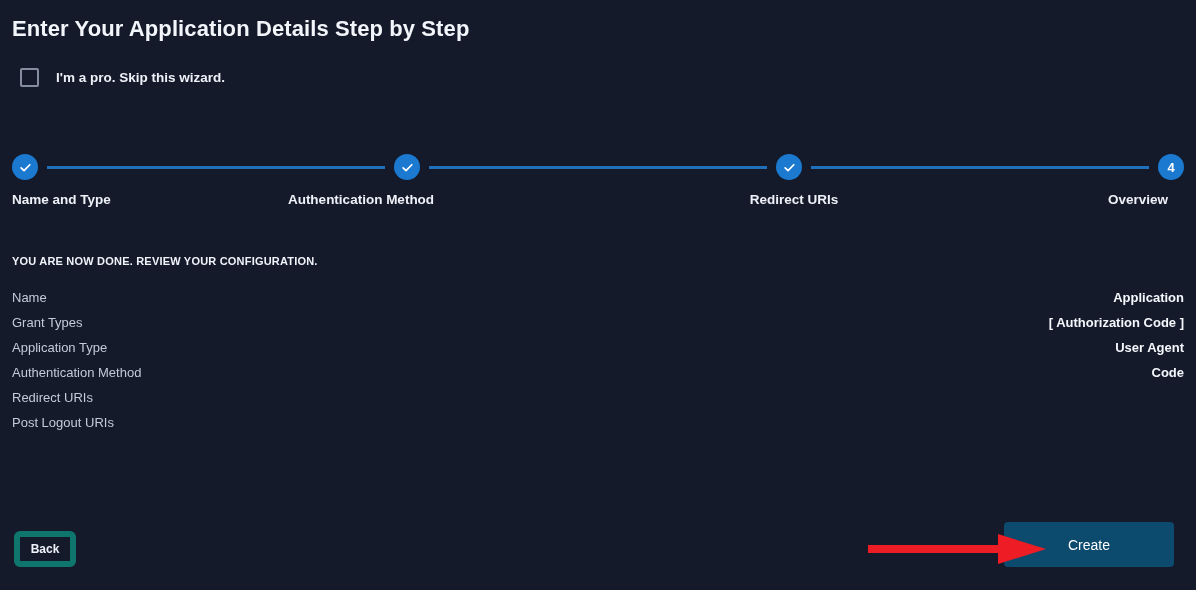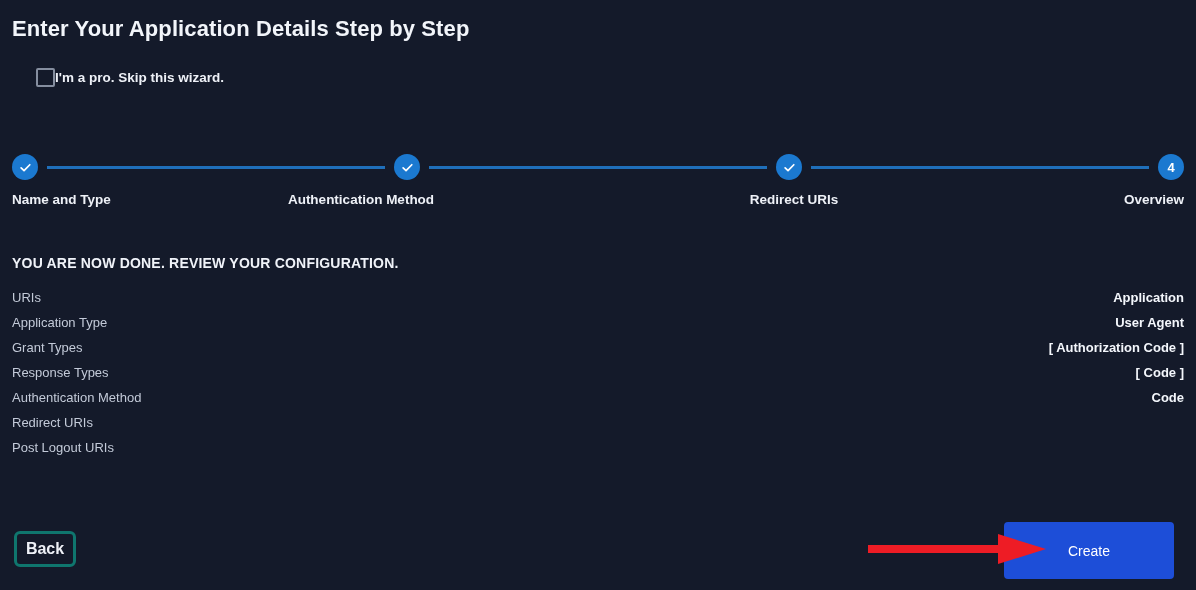--- a/index.html
+++ b/index.html
@@ -33,24 +33,25 @@
     font-size: 22px;
     font-weight: 600;
     letter-spacing: .1px;
     color: #f2f5fa;
     white-space: nowrap;
   }
 
   
   .skip-row {
     position: absolute;
-    left: 36px;
+    left: 20px;
     top: 68px;
     display: flex;
     align-items: center;
+    gap: 17px;
   }
   .checkbox {
     width: 19px;
     height: 19px;
     border: 2px solid #858e9f;
     border-radius: 2px;
     background: transparent;
     flex: none;
     cursor: pointer;
   }
@@ -114,28 +115,28 @@
     position: absolute;
     font-size: 13.5px;
     font-weight: 600;
     color: #eef1f7;
     white-space: nowrap;
     top: 0;
   }
   .sl-0 { left: 0; text-align: right; }
   .sl-1 { left: 50%; transform: translateX(-50%); margin-left: -237px; }
   .sl-2 { left: 50%; transform: translateX(-50%); margin-left: 196px; }
-  .sl-3 { right: 0; }
+  .sl-3 { right: 16px; }
 
   
   .review-heading {
     position: absolute;
     left: 12px;
     top: 255px;
-    font-size: 14px;
+    font-size: 11px;
     font-weight: 600;
     letter-spacing: .2px;
     color: #f0f3f9;
     text-transform: uppercase;
     white-space: nowrap;
   }
 
   .summary {
     position: absolute;
     left: 12px;
@@ -165,38 +166,38 @@
     overflow: hidden;
   }
 
   
   .btn-back {
     position: absolute;
     left: 14px;
     top: 531px;
     width: 62px;
     height: 36px;
-    border: 3px solid #0f766e;
+    border: 6px solid #0f766e;
     border-radius: 6px;
     background: transparent;
     color: #eef1f7;
     font-family: "Liberation Sans", sans-serif;
-    font-size: 16px;
+    font-size: 12px;
     font-weight: 700;
     cursor: pointer;
   }
   .btn-create {
     position: absolute;
     left: 1004px;
     top: 522px;
     width: 170px;
-    height: 57px;
+    height: 45px;
     border: 0;
     border-radius: 4px;
-    background: #1d4ed8;
+    background: #0c4a6e;
     color: #ffffff;
     font-family: "Liberation Sans", sans-serif;
     font-size: 14px;
     font-weight: 400;
     cursor: pointer;
   }
 
   
   .arrow-annotation {
     position: absolute;
@@ -264,38 +265,34 @@
       <span class="step-label sl-2">Redirect URIs</span>
       <span class="step-label sl-3">Overview</span>
     </div>
   </div>
 
   <div class="review-heading">YOU ARE NOW DONE. REVIEW YOUR CONFIGURATION.</div>
 
   <div class="summary">
 
     <div class="summary-row">
-      <span class="summary-label">URIs</span>
+      <span class="summary-label">Name</span>
       <span class="summary-value">Application</span>
+    </div>
+
+    <div class="summary-row">
+      <span class="summary-label">Grant Types</span>
+      <span class="summary-value">[ Authorization Code ]</span>
     </div>
 
     <div class="summary-row">
       <span class="summary-label">Application Type</span>
       <span class="summary-value">User Agent</span>
     </div>
 
-    <div class="summary-row">
-      <span class="summary-label">Grant Types</span>
-      <span class="summary-value">[ Authorization Code ]</span>
-    </div>
-
-    <div class="summary-row">
-      <span class="summary-label">Response Types</span>
-      <span class="summary-value">[ Code ]</span>
-    </div>
 
     <div class="summary-row">
       <span class="summary-label">Authentication Method</span>
       <span class="summary-value">Code</span>
     </div>
 
     <div class="summary-row">
       <span class="summary-label">Redirect URIs</span>
     </div>
 

